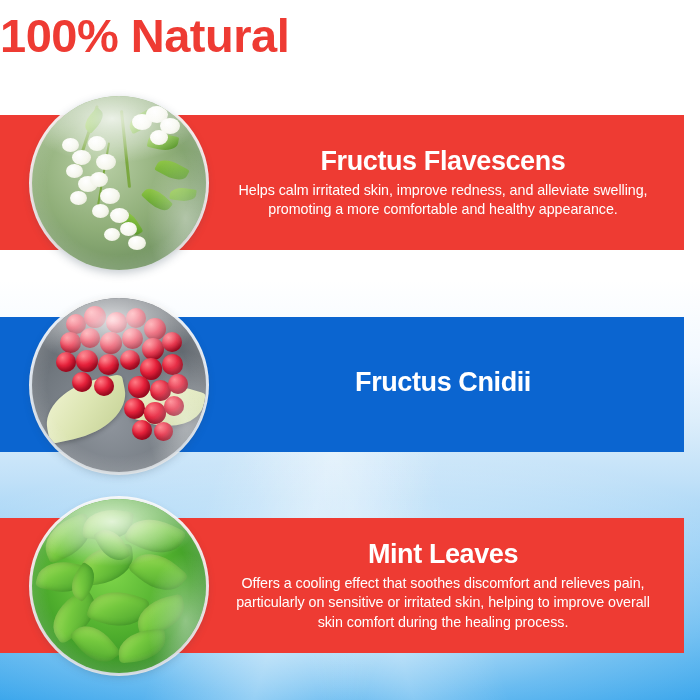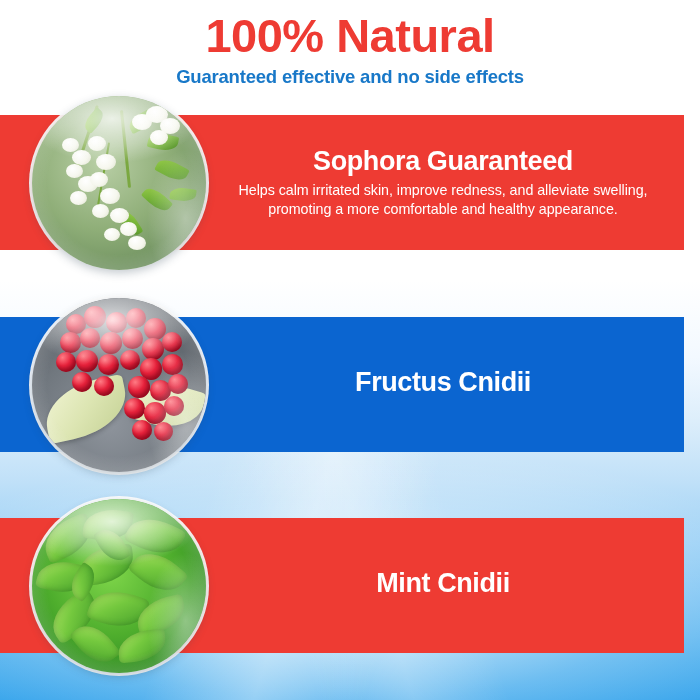--- a/index.html
+++ b/index.html
@@ -30,21 +30,21 @@
   
   #bg-streaks {
     position:absolute; left:0; top:400px; width:700px; height:300px;
     background:
       linear-gradient(108deg, rgba(255,255,255,0) 30%, rgba(255,255,255,0.32) 44%, rgba(255,255,255,0) 58%),
       linear-gradient(72deg,  rgba(255,255,255,0) 40%, rgba(255,255,255,0.22) 52%, rgba(255,255,255,0) 64%);
     pointer-events:none;
   }
 
   
-  #header { position:absolute; left:0; top:8px; width:700px; text-align:center; }
+  #header { position:absolute; left:0; top:8px; width:700px; text-align:left; }
   #headline {
     font-size:47px; font-weight:bold; letter-spacing:-0.5px;
     line-height:56px; color:#ee3b33;
   }
   #subheadline {
     margin-top:2px;
     font-size:18.5px; font-weight:bold; letter-spacing:-0.2px;
     color:#1878c8;
   }
 
@@ -138,39 +138,39 @@
 </style>
 </head>
 <body>
 
 <div id="poster">
 
   <div id="bg-streaks"></div>
 
   <div id="header">
     <div id="headline">100% Natural</div>
-    <div id="subheadline">Guaranteed effective and no side effects</div>
   </div>
 
   <div id="bar-1" class="bar bar-red">
     <div class="bar-inner">
-      <div class="bar-title">Sophora Guaranteed</div>
+      <div class="bar-title">Fructus Flavescens</div>
       <div class="bar-desc">Helps calm irritated skin, improve redness, and alleviate swelling, promoting a more comfortable and healthy appearance.</div>
     </div>
   </div>
 
   <div id="bar-2" class="bar bar-blue">
     <div class="bar-inner">
       <div class="bar-title">Fructus Cnidii</div>
     </div>
   </div>
 
   <div id="bar-3" class="bar bar-red">
     <div class="bar-inner">
-      <div class="bar-title">Mint Cnidii</div>
+      <div class="bar-title">Mint Leaves</div>
+      <div class="bar-desc">Offers a cooling effect that soothes discomfort and relieves pain, particularly on sensitive or irritated skin, helping to improve overall skin comfort during the healing process.</div>
     </div>
   </div>
 
   <div id="circle-1" class="circle">
     <div class="photo ph-sophora">
       <div class="stem" style="left:54px; top:8px;  width:3px;  height:64px; transform:rotate(18deg);"></div>
       <div class="stem" style="left:92px; top:14px; width:3px;  height:78px; transform:rotate(-6deg);"></div>
       <div class="stem" style="left:70px; top:46px; width:2px;  height:70px; transform:rotate(10deg);"></div>
 
       <div class="leaf" style="left:96px;  top:18px; width:26px; height:15px; transform:rotate(-28deg);"></div>

